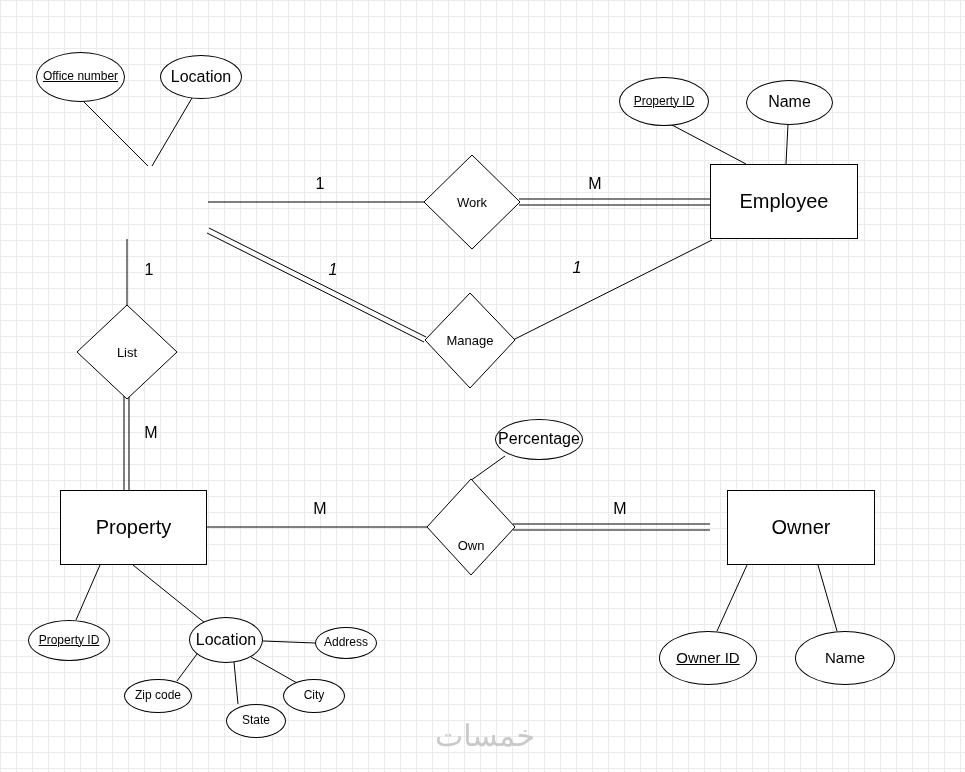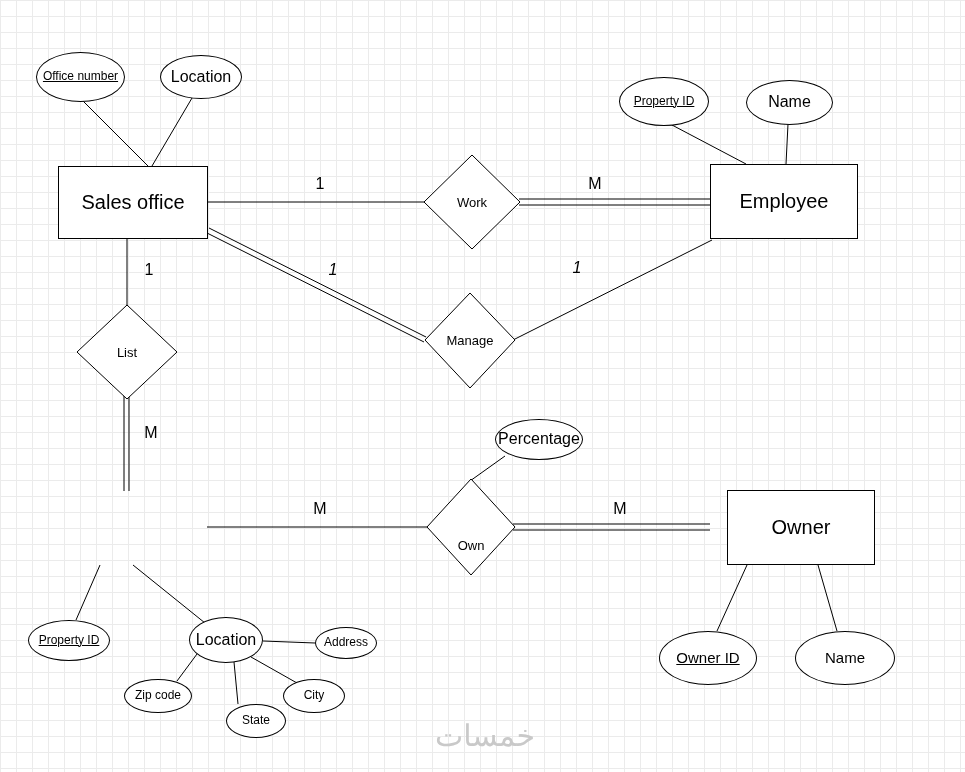--- a/index.html
+++ b/index.html
@@ -112,25 +112,25 @@
     <line x1="207" y1="527" x2="427" y2="527"></line>
     <line x1="513" y1="524" x2="710" y2="524"></line>
     <line x1="513" y1="530" x2="710" y2="530"></line>
 
     <polygon points="424,202 472,155 520,202 472,249"></polygon>
     <polygon points="425,340 470,293 515,340 470,388"></polygon>
     <polygon points="77,352 127,305 177,352 127,399"></polygon>
     <polygon points="427,527 471,479 515,527 471,575"></polygon>
   </svg>
 
-  <div class="entity" style="left:58px; top:166px; width:150px; height:73px;">
-    <span>Sales office</span>
-  </div>
   <div class="entity" style="left:710px; top:164px; width:148px; height:75px;">
     <span>Employee</span>
+  </div>
+  <div class="entity" style="left:60px; top:490px; width:147px; height:75px;">
+    <span>Property</span>
   </div>
   <div class="entity" style="left:710px; top:490px; width:148px; height:75px;margin-left:17px;">
     <span>Owner</span>
   </div>
 
   <div class="ellipse small" style="left:36px; top:52px; width:89px; height:50px;">
     <span class="key">Office number</span>
   </div>
   <div class="ellipse" style="left:160px; top:55px; width:82px; height:44px;">
     <span>Location</span>

